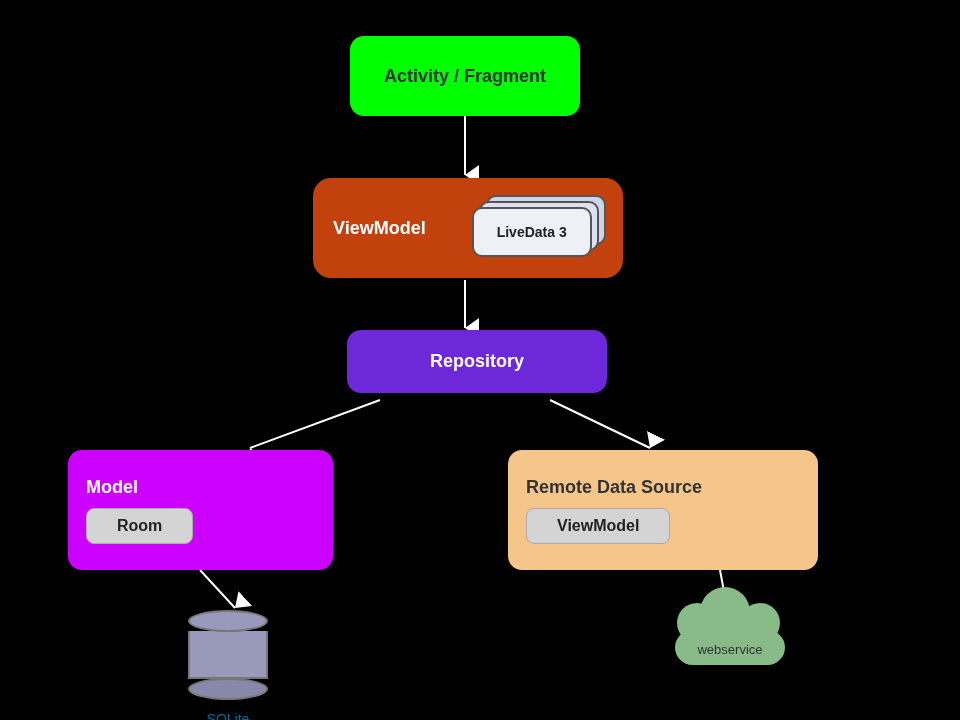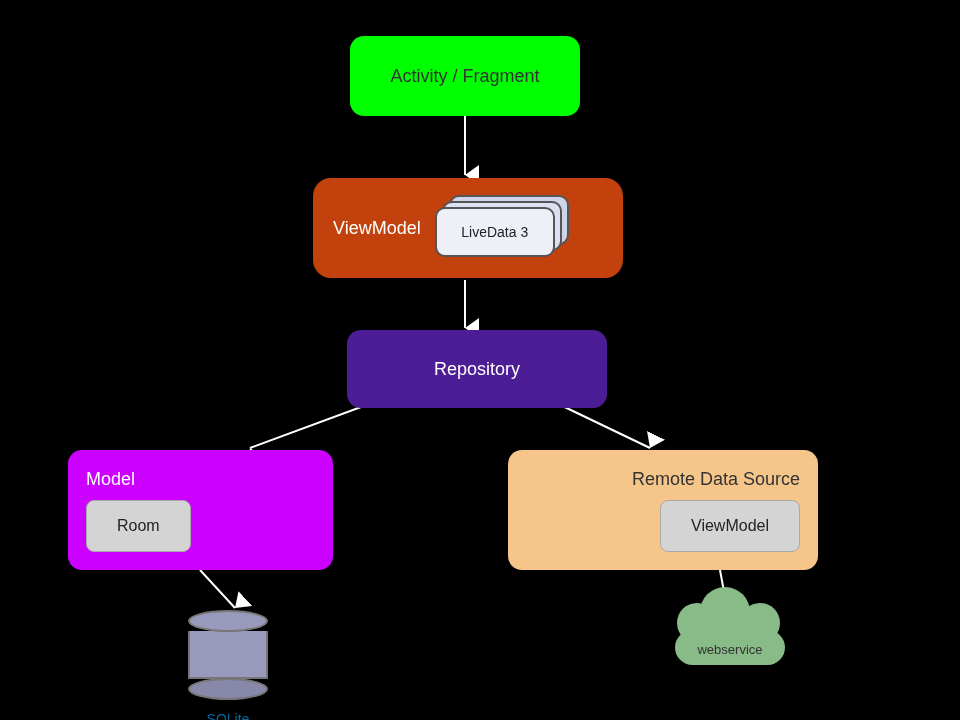--- a/index.html
+++ b/index.html
@@ -22,20 +22,21 @@
     
     .box {
       position: absolute;
       border-radius: 14px;
       z-index: 2;
       display: flex;
       align-items: center;
       justify-content: center;
       font-size: 18px;
       color: #fff;
+      font-weight: bold;
     }
 
     .box-activity {
       background: #00ff00;
       width: 230px;
       height: 80px;
       left: 350px;
       top: 36px;
       color: #333;
     }
@@ -58,21 +59,21 @@
       color: #fff;
       font-size: 18px;
       flex-shrink: 0;
     }
 
     
     .livedata-stack {
       position: relative;
       width: 130px;
       height: 66px;
-      margin-left: 4px;
+      margin-left: 36px;
     }
 
     .livedata-card {
       position: absolute;
       background: #e8eaf6;
       border: 2px solid #555;
       border-radius: 10px;
       width: 120px;
       height: 50px;
       display: flex;
@@ -97,23 +98,23 @@
     }
 
     .livedata-card:nth-child(3) {
       top: 12px;
       left: 0px;
       background: #eef0f8;
       z-index: 3;
     }
 
     .box-repository {
-      background: #4c1d95;
+      background: #6d28d9;
       width: 260px;
-      height: 78px;
+      height: 63px;
       left: 347px;
       top: 330px;
       color: #fff;
     }
 
     .box-model {
       background: #cc00ff;
       width: 265px;
       height: 120px;
       left: 68px;
@@ -125,34 +126,34 @@
     }
 
     .model-label {
       color: #fff;
       font-size: 18px;
     }
 
     .inner-box {
       background: #d4d4d4;
       border-radius: 8px;
-      padding: 16px 30px;
+      padding: 8px 30px;
       font-size: 16px;
       color: #222;
       border: 1px solid #aaa;
     }
 
     .box-remote {
       background: #f5c58a;
       width: 310px;
       height: 120px;
       left: 508px;
       top: 450px;
       flex-direction: column;
-      align-items: flex-end;
+      align-items: flex-start;
       padding: 14px 18px;
       gap: 10px;
       color: #333;
     }
 
     .remote-label {
       font-size: 18px;
       color: #333;
     }
 

